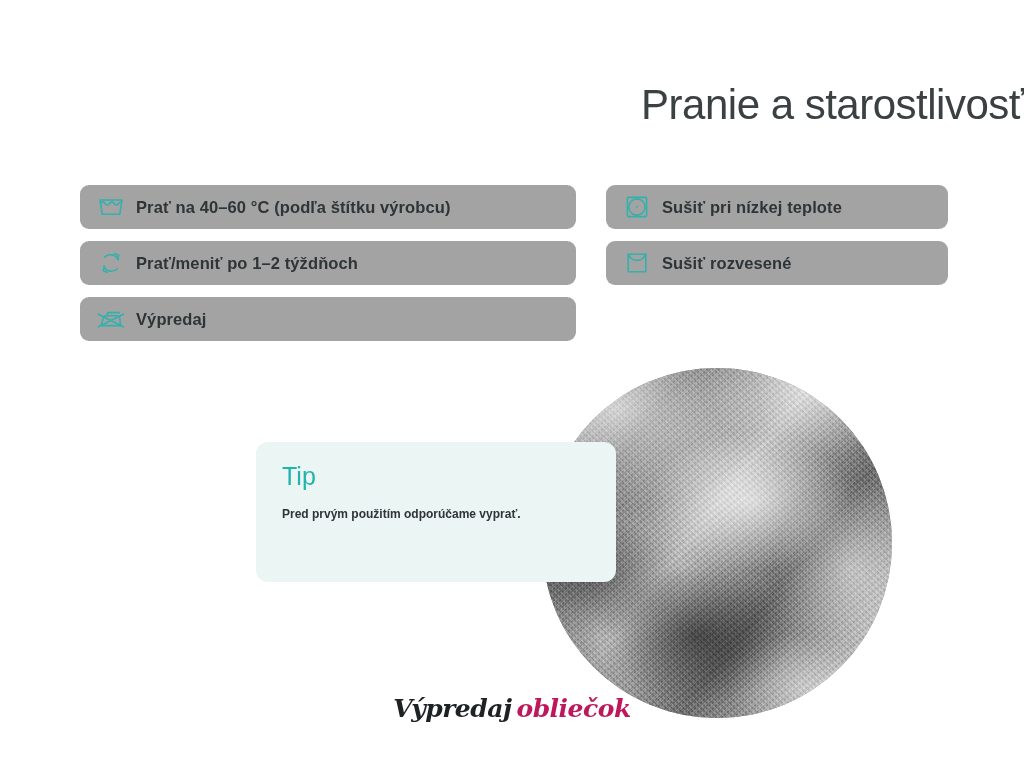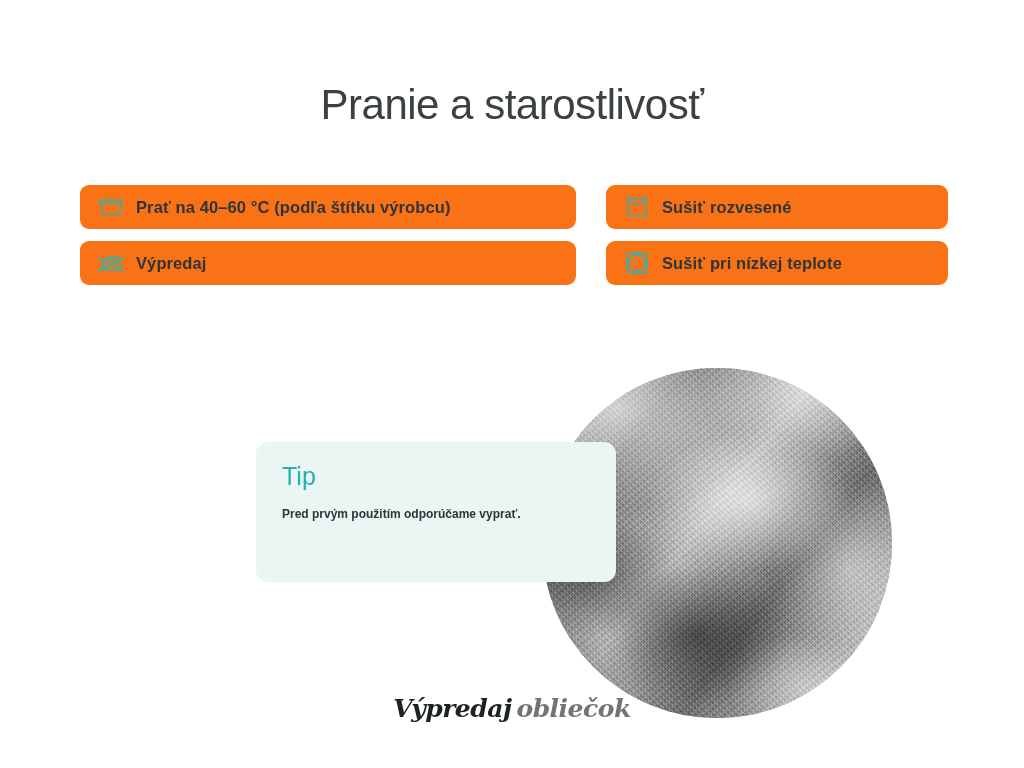--- a/index.html
+++ b/index.html
@@ -21,21 +21,21 @@
     width: 1024px;
     height: 768px;
   }
 
   
   .page-title {
     position: absolute;
     top: 52px;
     left: 0;
     width: 1024px;
-    text-align: center;
+    text-align: right;
     font-size: 42px;
     font-weight: 400;
     letter-spacing: -0.5px;
     color: #3b4042;
     line-height: 1.2;
   }
 
   
   .care-grid {
     position: absolute;
@@ -46,21 +46,21 @@
   .care-col {
     position: absolute;
     top: 0;
   }
   .care-col.left  { left: 0;   width: 496px; }
   .care-col.right { left: 526px; width: 342px; }
 
   .care-pill {
     display: flex;
     align-items: center;
-    background: #f97316;
+    background: #a3a3a3;
     border-radius: 9px;
     height: 44px;
     margin-bottom: 12px;
     padding: 0 14px;
     box-sizing: border-box;
   }
   .care-icon {
     flex: 0 0 34px;
     width: 34px;
     height: 30px;
@@ -152,21 +152,21 @@
     width: 1024px;
     text-align: center;
     font-family: "DejaVu Serif", serif;
     font-style: italic;
     font-size: 25px;
     font-weight: 700;
     letter-spacing: -0.5px;
     white-space: nowrap;
   }
   .logo .word-dark { color: #1d2224; text-align: right; }
-  .logo .word-teal { color: #737373; margin-left: 5px; }
+  .logo .word-teal { color: #be185d; margin-left: 5px; }
 </style>
 </head>
 <body>
 
 <div class="page">
 
   <h1 class="page-title">Pranie a starostlivosť</h1>
 
   <div class="care-grid">
 
@@ -175,58 +175,69 @@
       <div class="care-pill">
         <span class="care-icon">
           <svg width="28" height="24" viewBox="0 0 28 24" fill="none" stroke="#35b0ab" stroke-width="1.6" stroke-linecap="round" stroke-linejoin="round">
             <path d="M3 5 L5.2 19.2 H22.8 L25 5 Z"></path>
             <path d="M3.6 8.4 C5.1 6.4 6.6 6.4 8.1 8.4 C9.6 10.4 11.1 10.4 12.6 8.4 C14.1 6.4 15.6 6.4 17.1 8.4 C18.6 10.4 20.1 10.4 21.6 8.4 C22.6 7.1 23.5 6.7 24.4 7.3"></path>
           </svg>
         </span>
         <span class="care-label">Prať na 40–60 °C (podľa štítku výrobcu)</span>
       </div>
 
+      <div class="care-pill">
+        <span class="care-icon">
+          <svg width="26" height="26" viewBox="0 0 26 26" fill="none" stroke="#35b0ab" stroke-width="1.6" stroke-linecap="round" stroke-linejoin="round">
+            <path d="M6.6 7.2 A8.6 8.6 0 0 1 20.4 9.6"></path>
+            <path d="M19.4 18.8 A8.6 8.6 0 0 1 5.6 16.4"></path>
+            <path d="M16.6 3.6 L20.8 5.2 L19.4 9.6"></path>
+            <path d="M9.4 22.4 L5.2 20.8 L6.6 16.4"></path>
+          </svg>
+        </span>
+        <span class="care-label">Prať/meniť po 1–2 týždňoch</span>
+      </div>
 
       <div class="care-pill">
         <span class="care-icon">
           <svg width="30" height="22" viewBox="0 0 30 22" fill="none" stroke="#35b0ab" stroke-width="1.6" stroke-linecap="round" stroke-linejoin="round">
             <path d="M5 17.6 L7.6 9.6 C8 8.4 8.8 7.8 10 7.8 H20.6 C22.6 7.8 23.6 9 23.8 10.6 L24.6 17.6 Z"></path>
             <path d="M11 7.8 L11.6 4.6 H23.4"></path>
             <path d="M2.4 6.2 L27.4 18.8"></path>
             <path d="M27.4 6.2 L2.4 18.8"></path>
           </svg>
         </span>
         <span class="care-label">Výpredaj</span>
       </div>
 
     </div>
 
     <div class="care-col right">
 
       <div class="care-pill">
         <span class="care-icon">
           <svg width="24" height="24" viewBox="0 0 24 24" fill="none" stroke="#35b0ab" stroke-width="1.6" stroke-linecap="round" stroke-linejoin="round">
-            <path d="M3.2 3.2 H20.8 V20.8 H3.2 Z"></path>
-            <path d="M3.2 3.2 C6.6 11.4 17.4 11.4 20.8 3.2"></path>
-          </svg>
-        </span>
-        <span class="care-label">Sušiť rozvesené</span>
-      </div>
-
-      <div class="care-pill">
-        <span class="care-icon">
-          <svg width="24" height="24" viewBox="0 0 24 24" fill="none" stroke="#35b0ab" stroke-width="1.6" stroke-linecap="round" stroke-linejoin="round">
             <rect x="2.4" y="2.4" width="19.2" height="19.2" rx="1"></rect>
             <circle cx="12" cy="12" r="8.1"></circle>
             <circle cx="12" cy="12" r="0.95" fill="#35b0ab" stroke="none"></circle>
           </svg>
         </span>
         <span class="care-label">Sušiť pri nízkej teplote</span>
       </div>
 
+      <div class="care-pill">
+        <span class="care-icon">
+          <svg width="24" height="24" viewBox="0 0 24 24" fill="none" stroke="#35b0ab" stroke-width="1.6" stroke-linecap="round" stroke-linejoin="round">
+            <path d="M3.2 3.2 H20.8 V20.8 H3.2 Z"></path>
+            <path d="M3.2 3.2 C6.6 11.4 17.4 11.4 20.8 3.2"></path>
+          </svg>
+        </span>
+        <span class="care-label">Sušiť rozvesené</span>
+      </div>
+
     </div>
   </div>
 
   <div class="photo-circle">
     <div class="fabric"></div>
     <div class="grain"></div>
   </div>
 
   <div class="tip-card">
     <div class="tip-heading">Tip</div>

